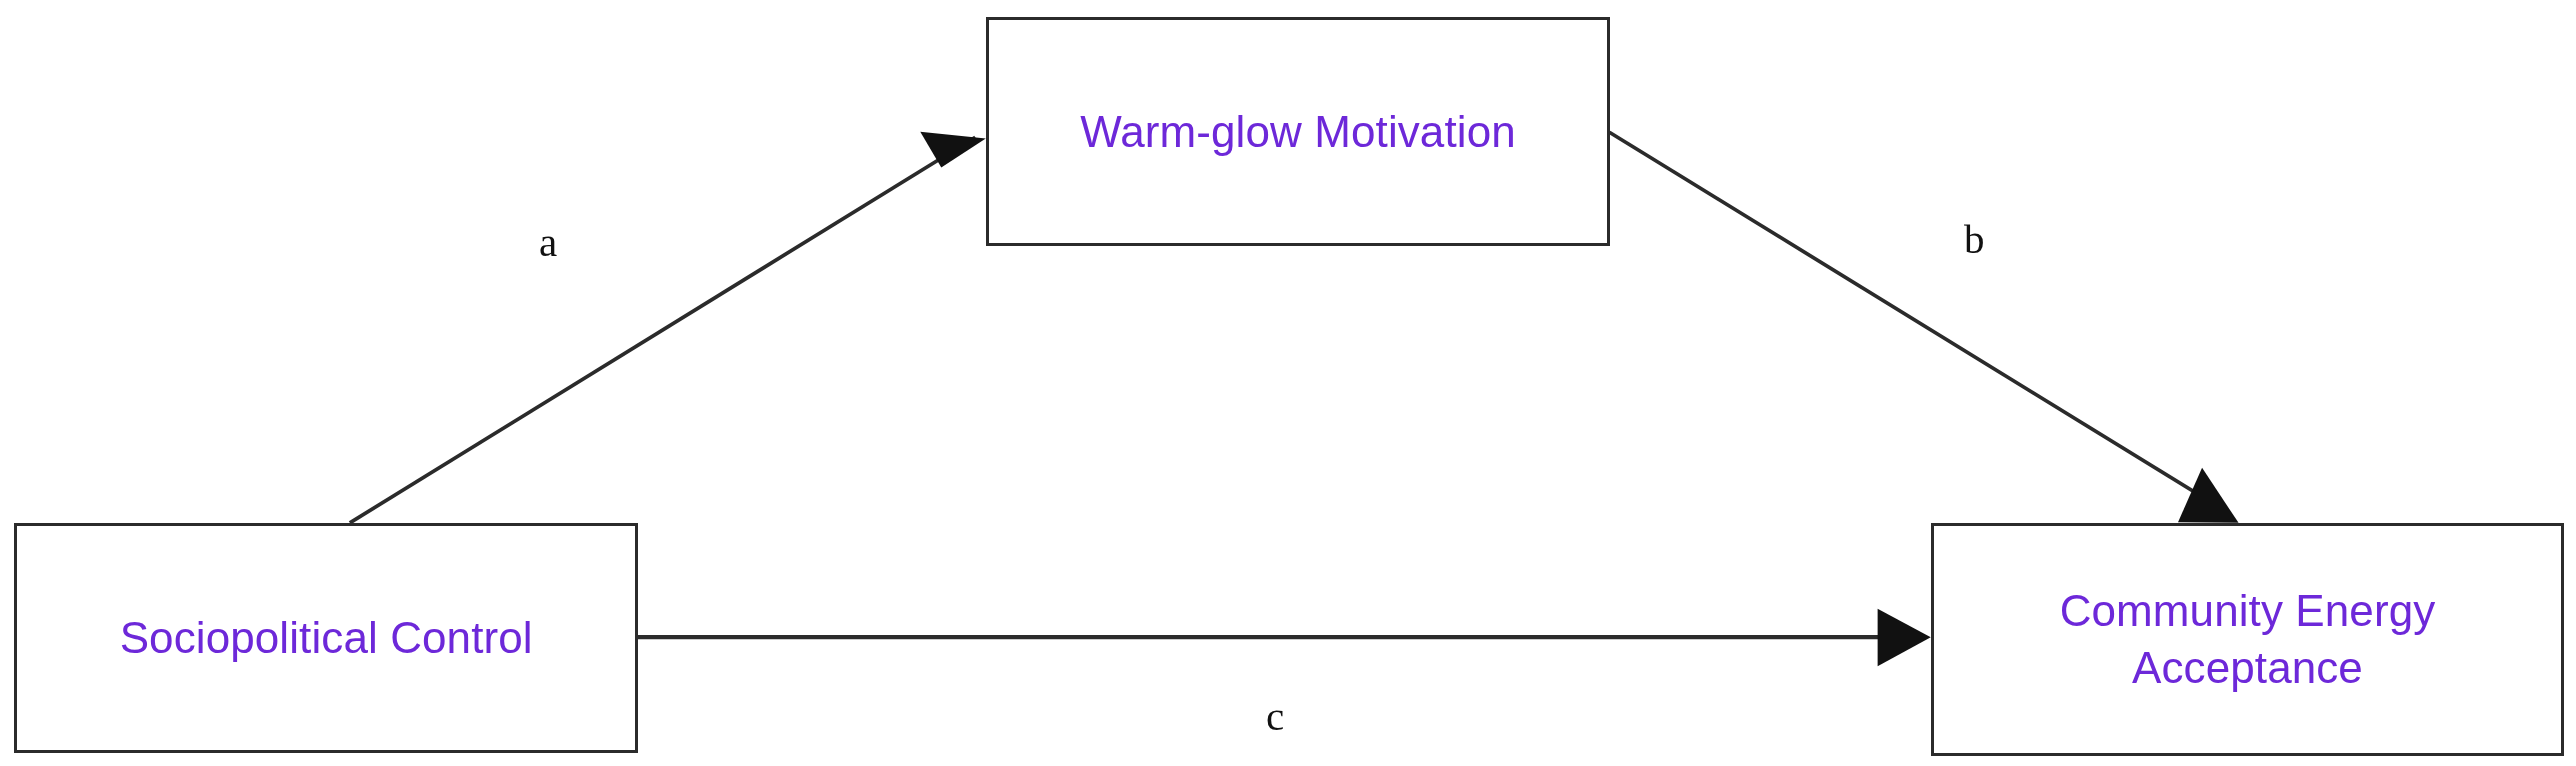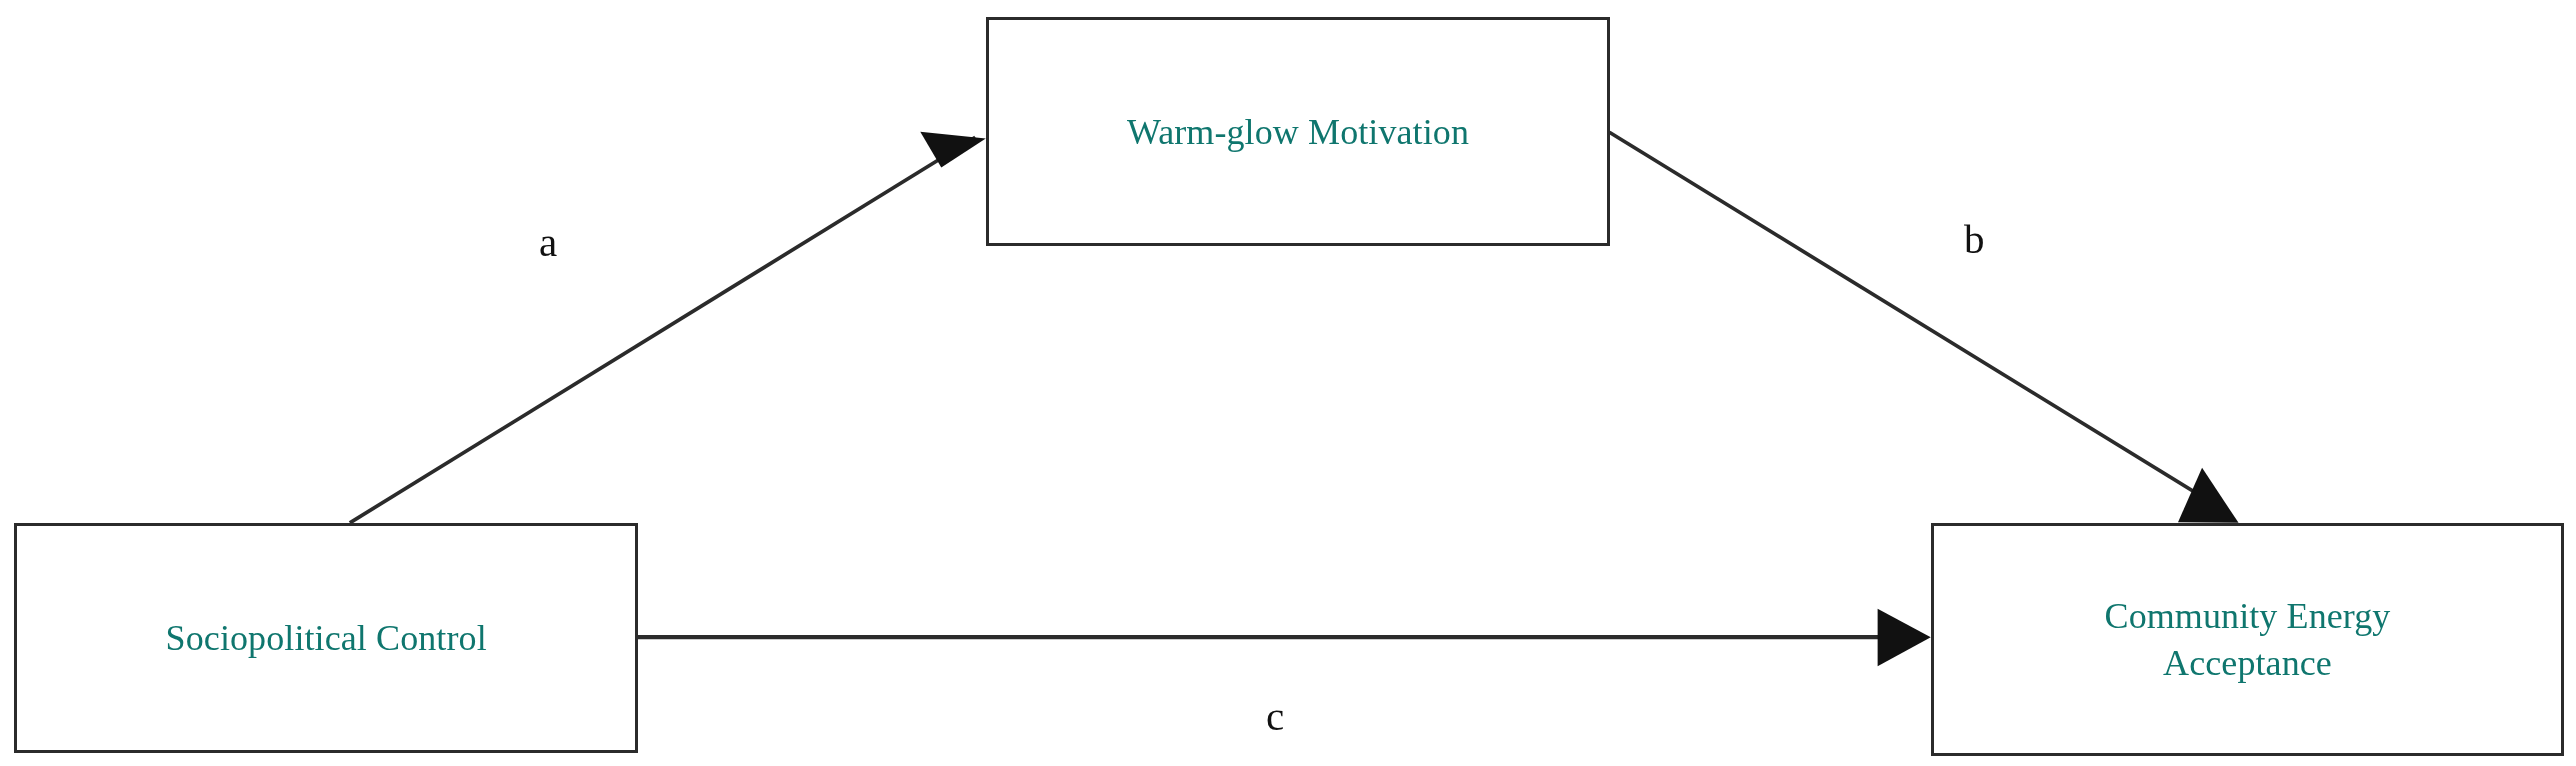--- a/index.html
+++ b/index.html
@@ -32,24 +32,24 @@
     box-sizing: border-box;
     background: #ffffff;
     border: 3.1px solid #2b2b2b;
     display: flex;
     align-items: center;
     justify-content: center;
     text-align: center;
     z-index: 5;
   }
   .node-label {
-    font-family: Liberation Serif, serif;
-    font-size: 36px;
+    font-family: Liberation Sans, sans-serif;
+    font-size: 44px;
     line-height: 1.28;
-    color: #0f766e;
+    color: #6d28d9;
     letter-spacing: 0.1px;
     white-space: pre-line;
     padding: 0 18.5px;
   }
   #node-warm-glow {
     left: 986px;
     top: 17.3px;
     width: 624px;
     height: 229px;
   }

